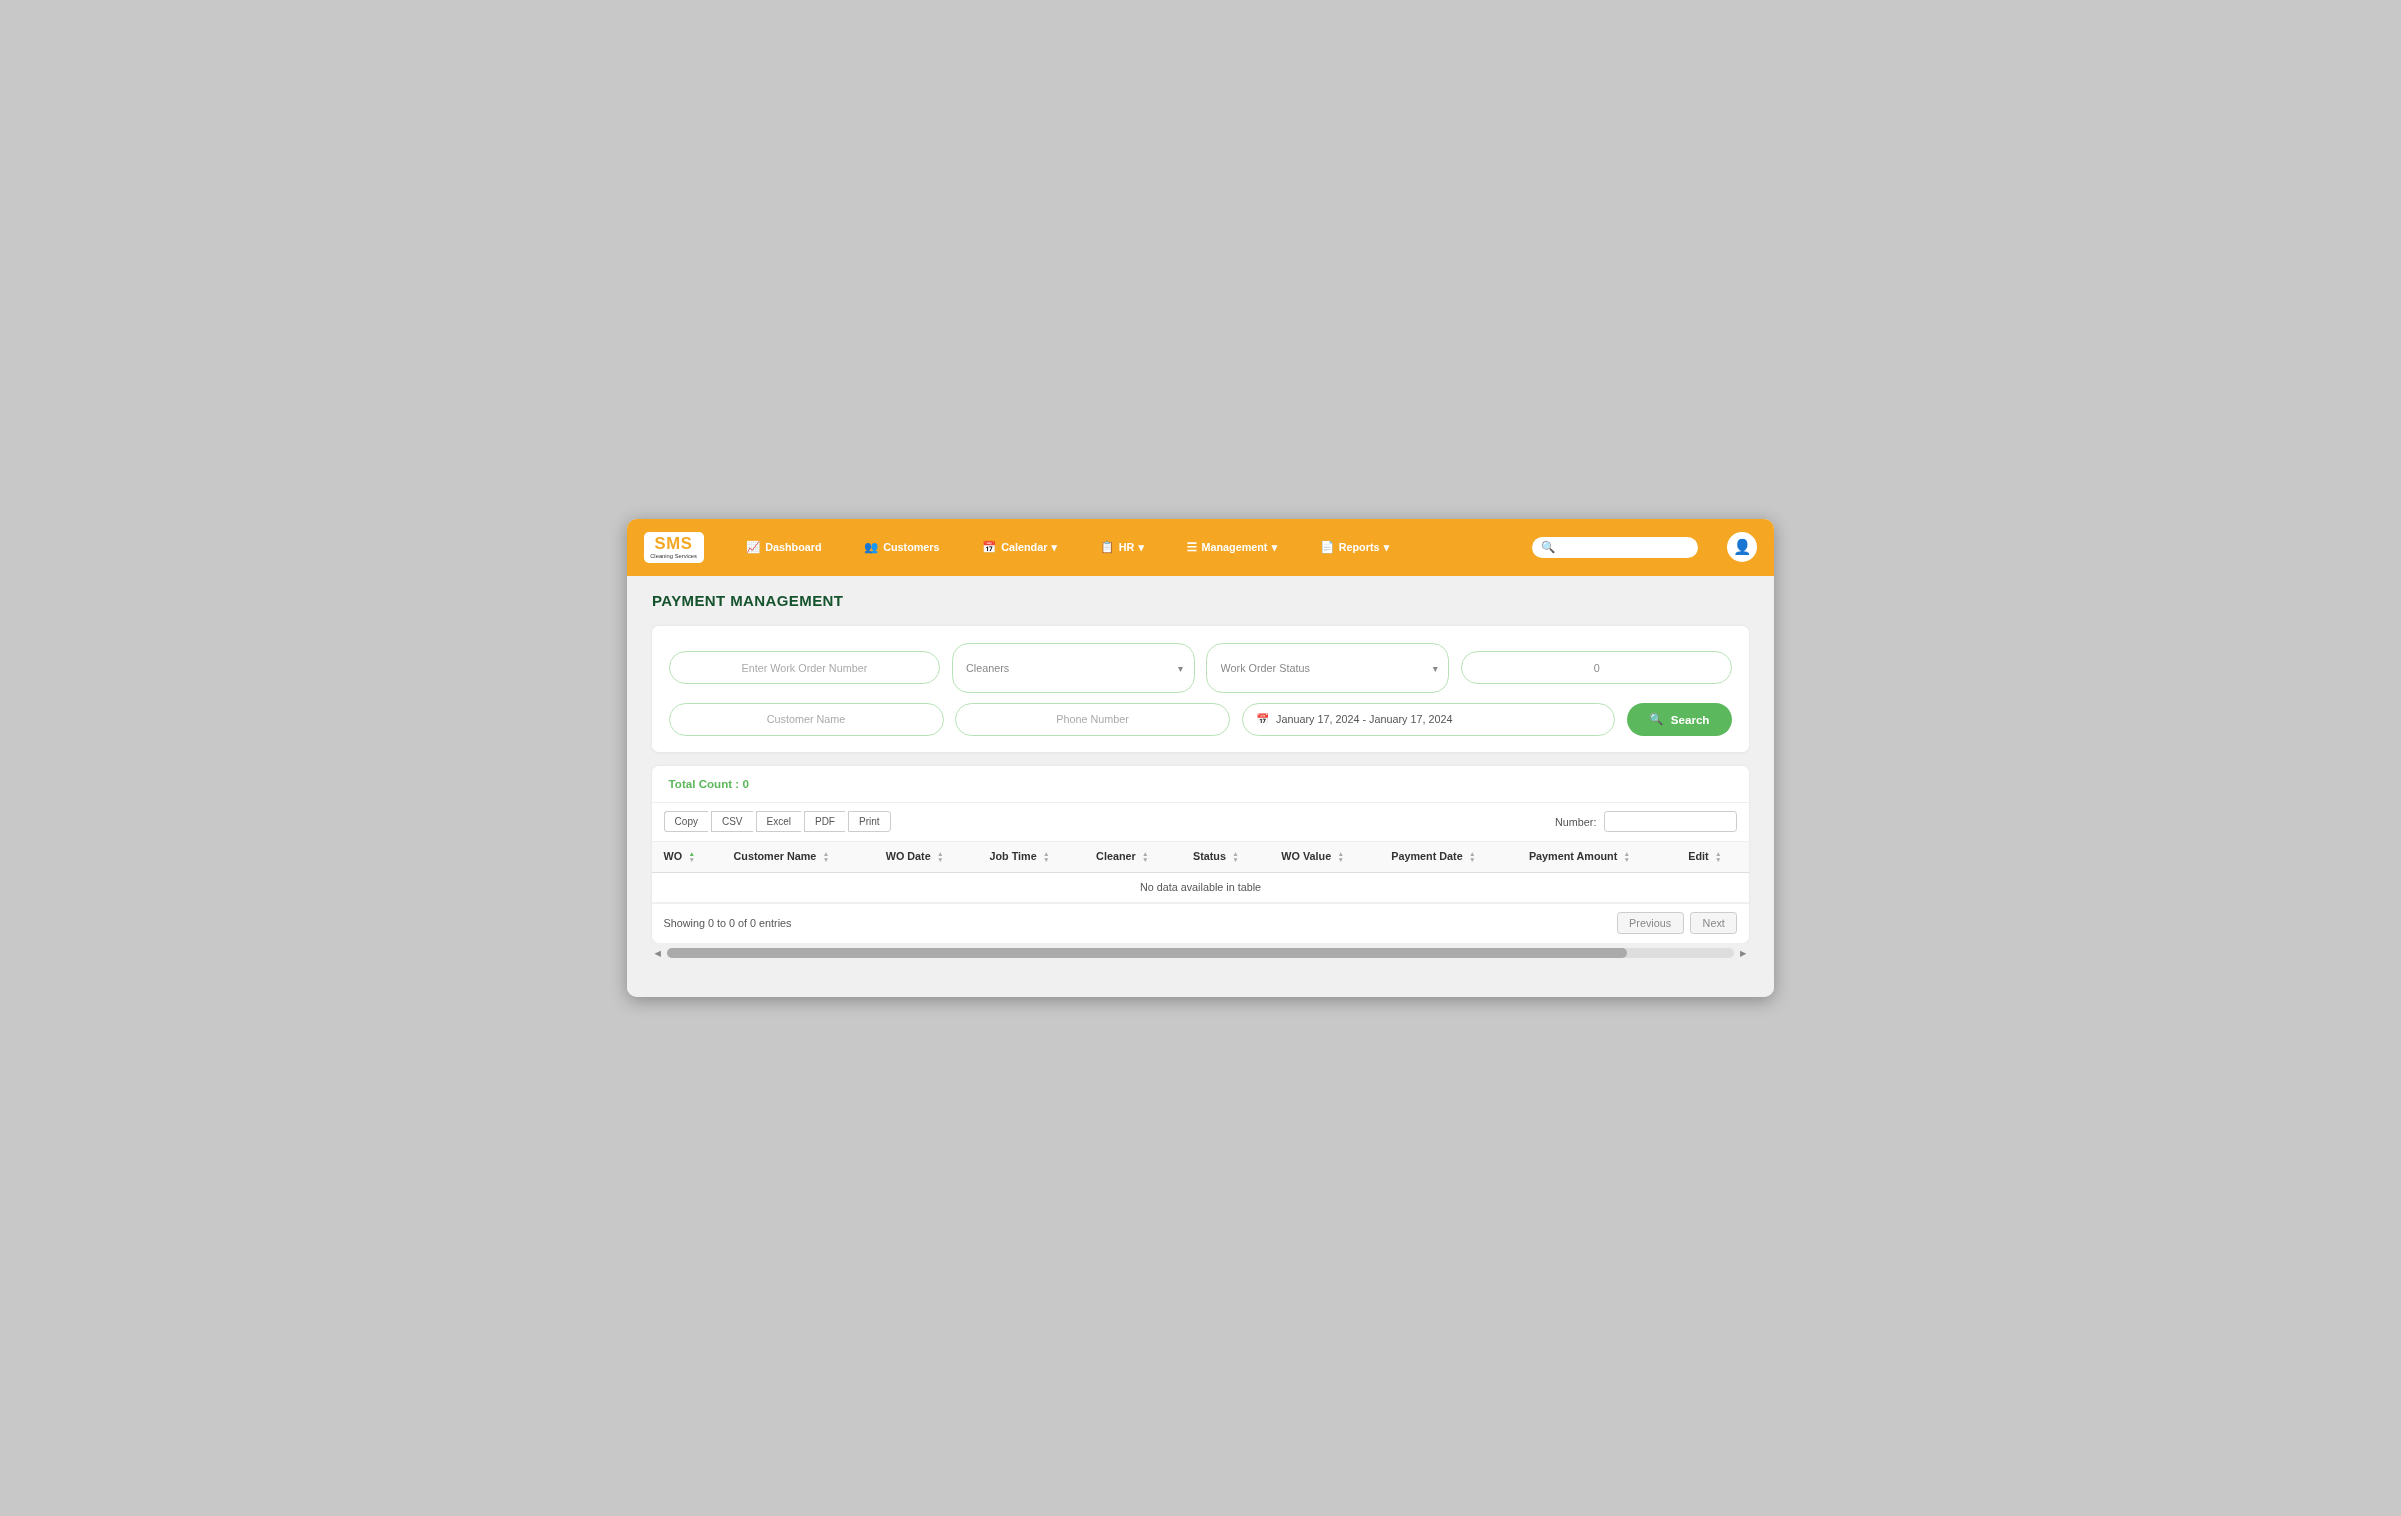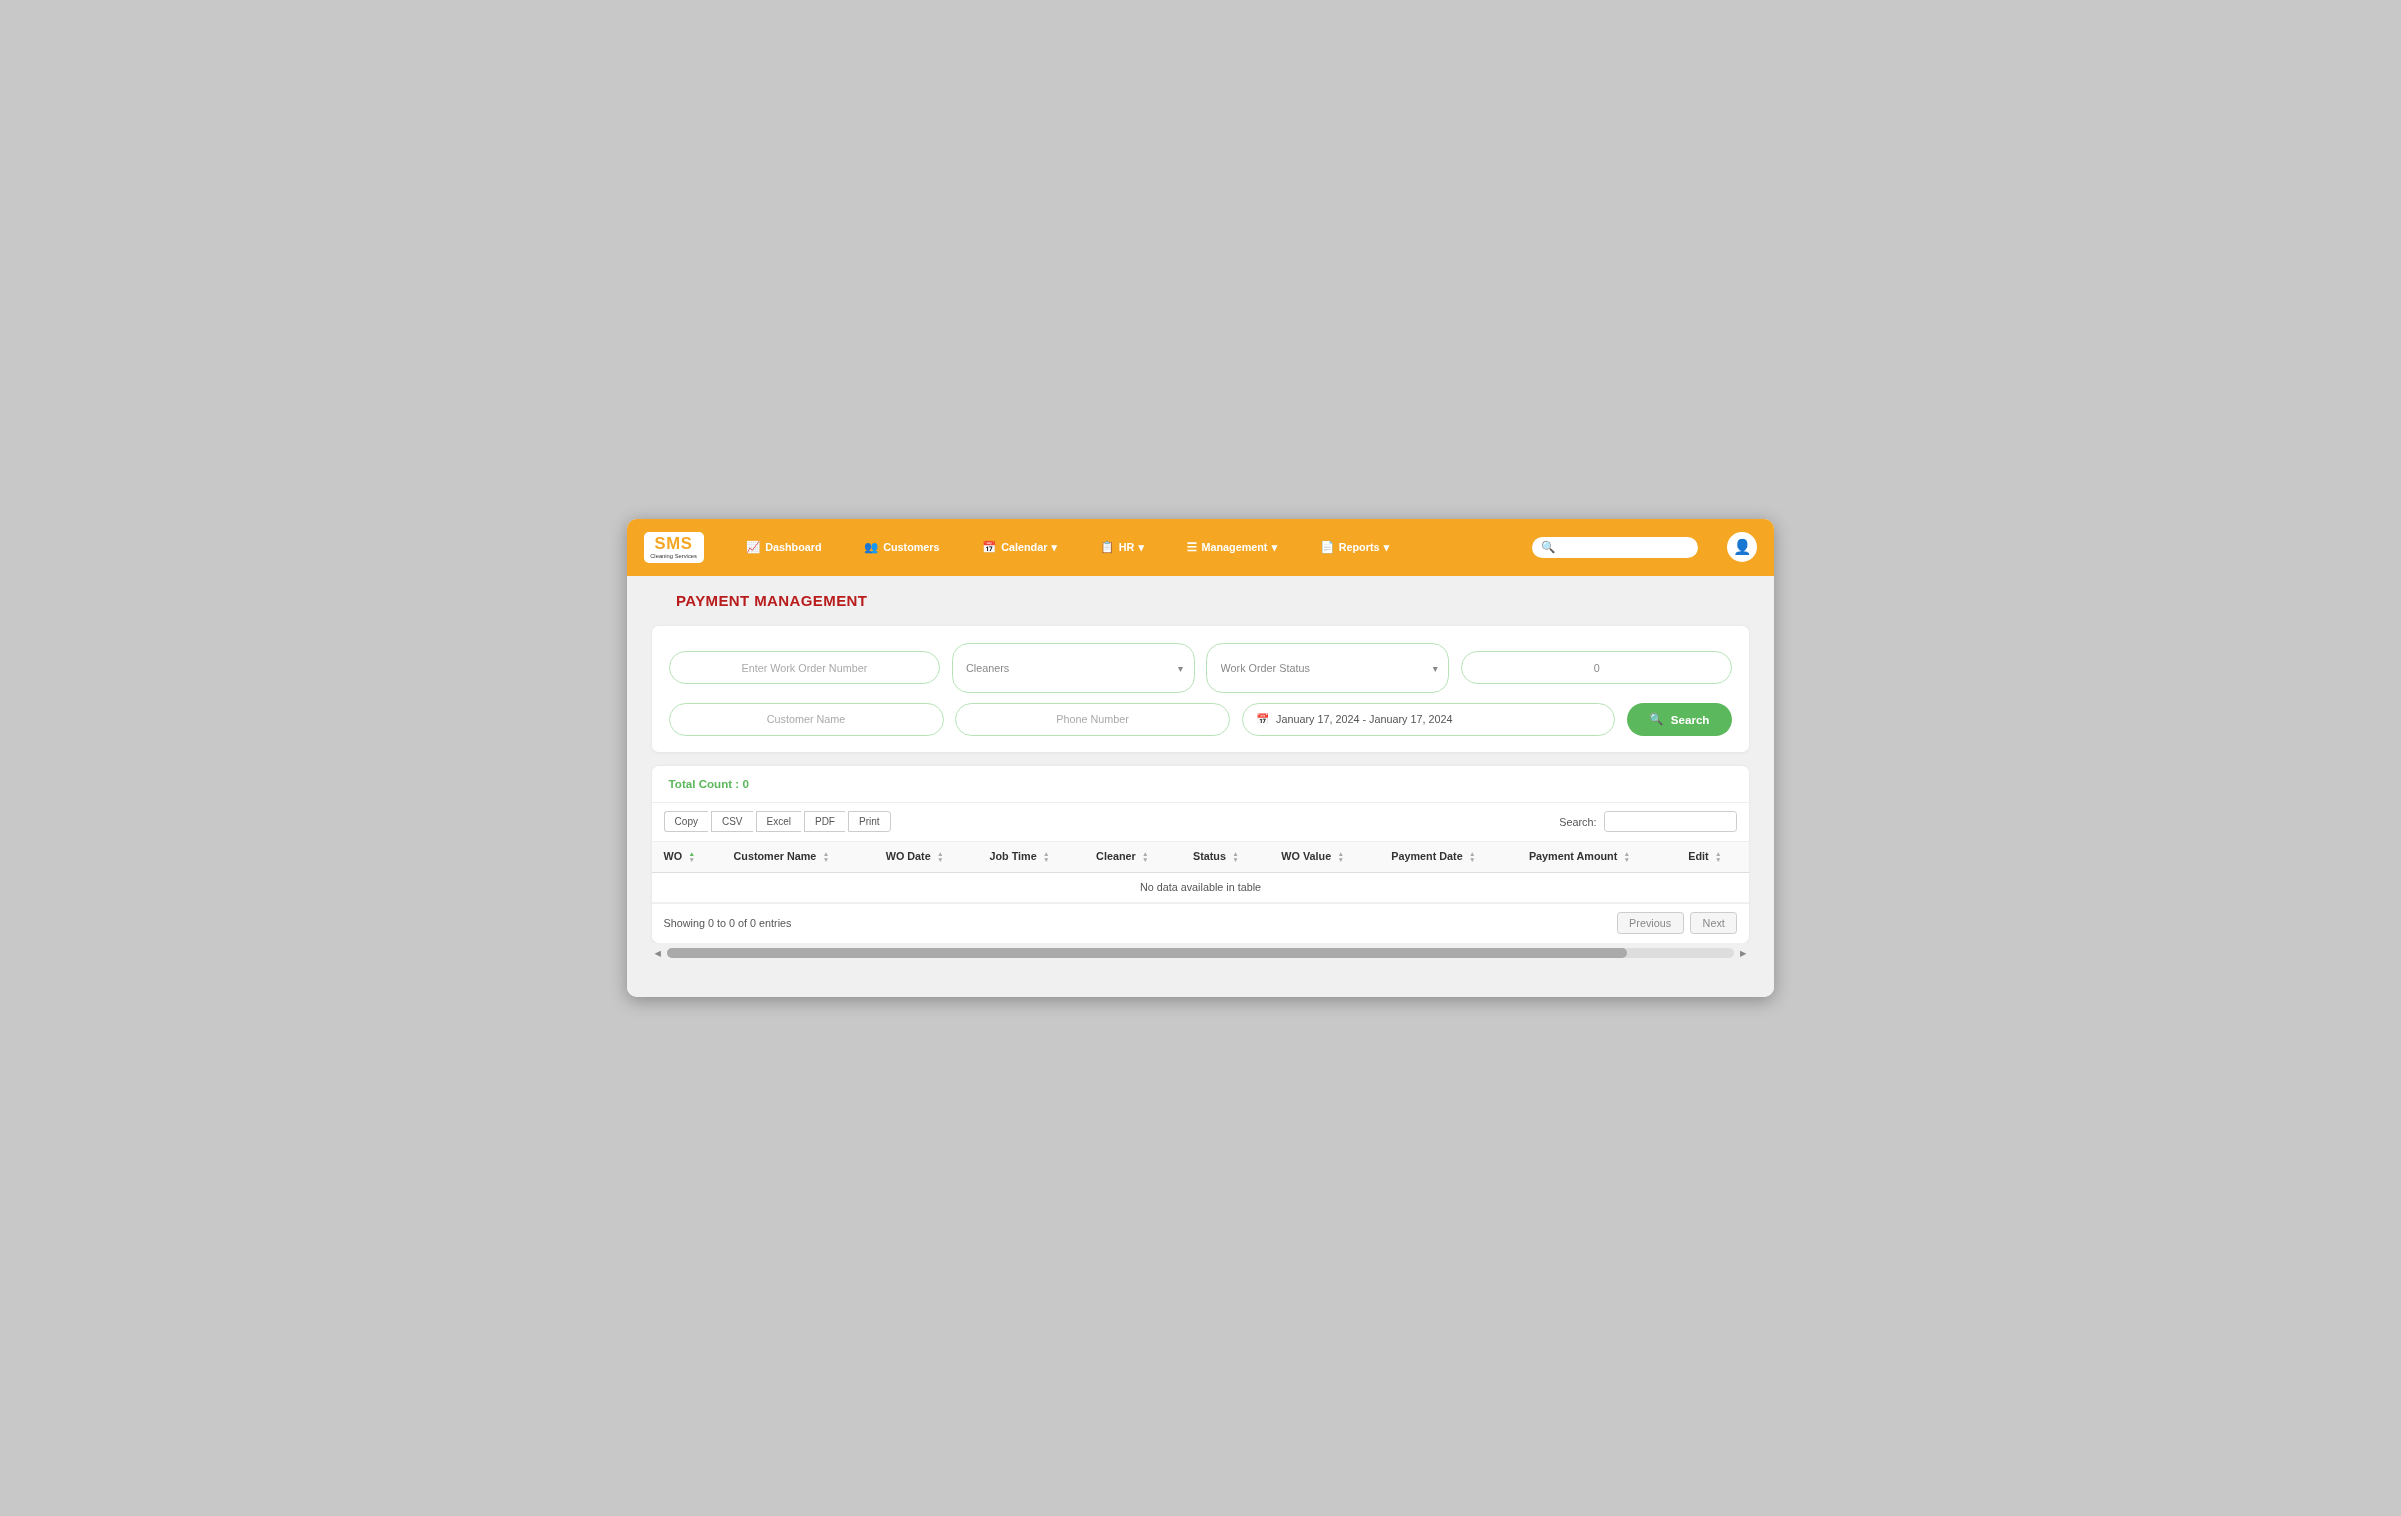--- a/index.html
+++ b/index.html
@@ -92,24 +92,23 @@
     }
     
     .main-content {
       background: #f0f0f0;
       padding: 16.6px 25px 33px 25px;
     }
     
     .page-title {
       font-size: 15px;
       font-weight: 700;
-      color: #b91c1c;
+      color: #14532d;
       margin-bottom: 16.6px;
       letter-spacing: 0.4px;
-      margin-left: 24px;
     }
     
     .filter-card {
       background: white;
       border-radius: 6.6px;
       padding: 16.6px;
       margin-bottom: 13.3px;
       box-shadow: 0 0.8px 3.3px rgba(0,0,0,0.06);
     }
     .filter-row {
@@ -426,21 +425,21 @@
         <span>0</span>
       </div>
 
       <div class="table-toolbar">
         <button class="tb-btn">Copy</button>
         <button class="tb-btn">CSV</button>
         <button class="tb-btn">Excel</button>
         <button class="tb-btn">PDF</button>
         <button class="tb-btn">Print</button>
         <div class="toolbar-spacer"></div>
-        <span class="table-search-label">Search:</span>
+        <span class="table-search-label">Number:</span>
         <input class="table-search-input" type="text" style="">
       </div>
 
       <div style="overflow-x:auto;">
         <table class="data-table">
           <thead>
             <tr>
               <th>
                 WO
                 <span class="sort-icons">

